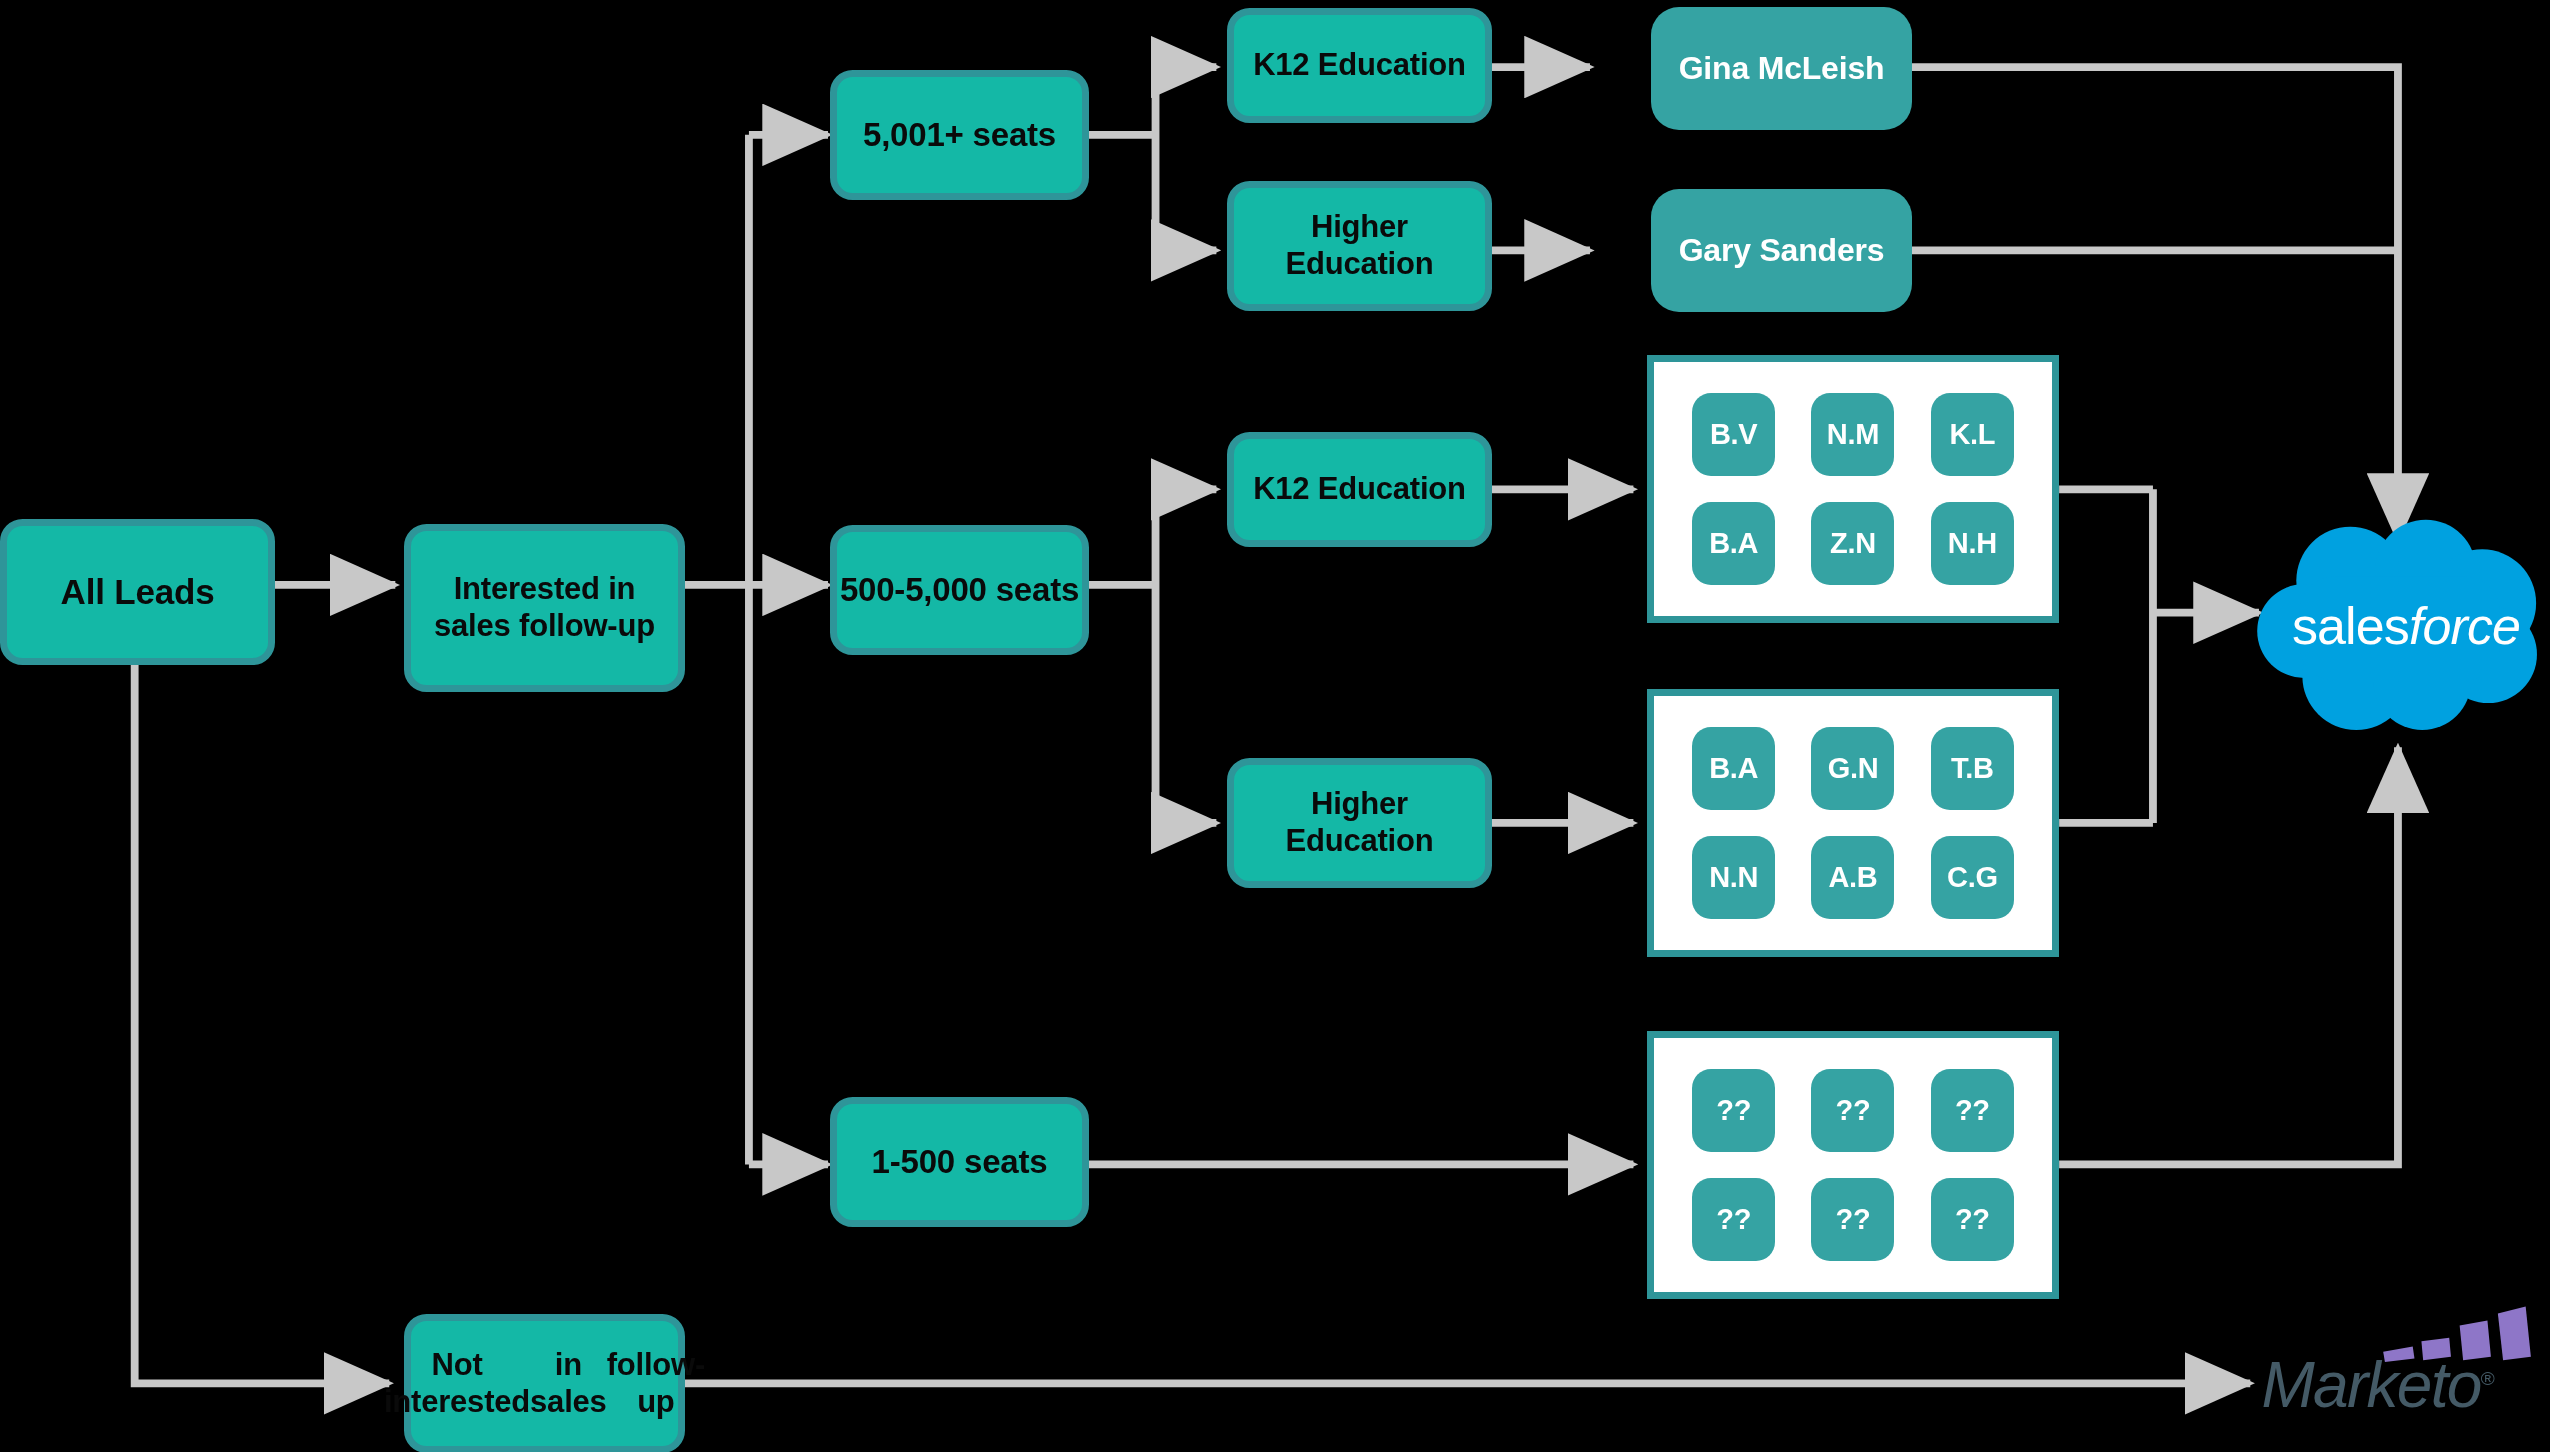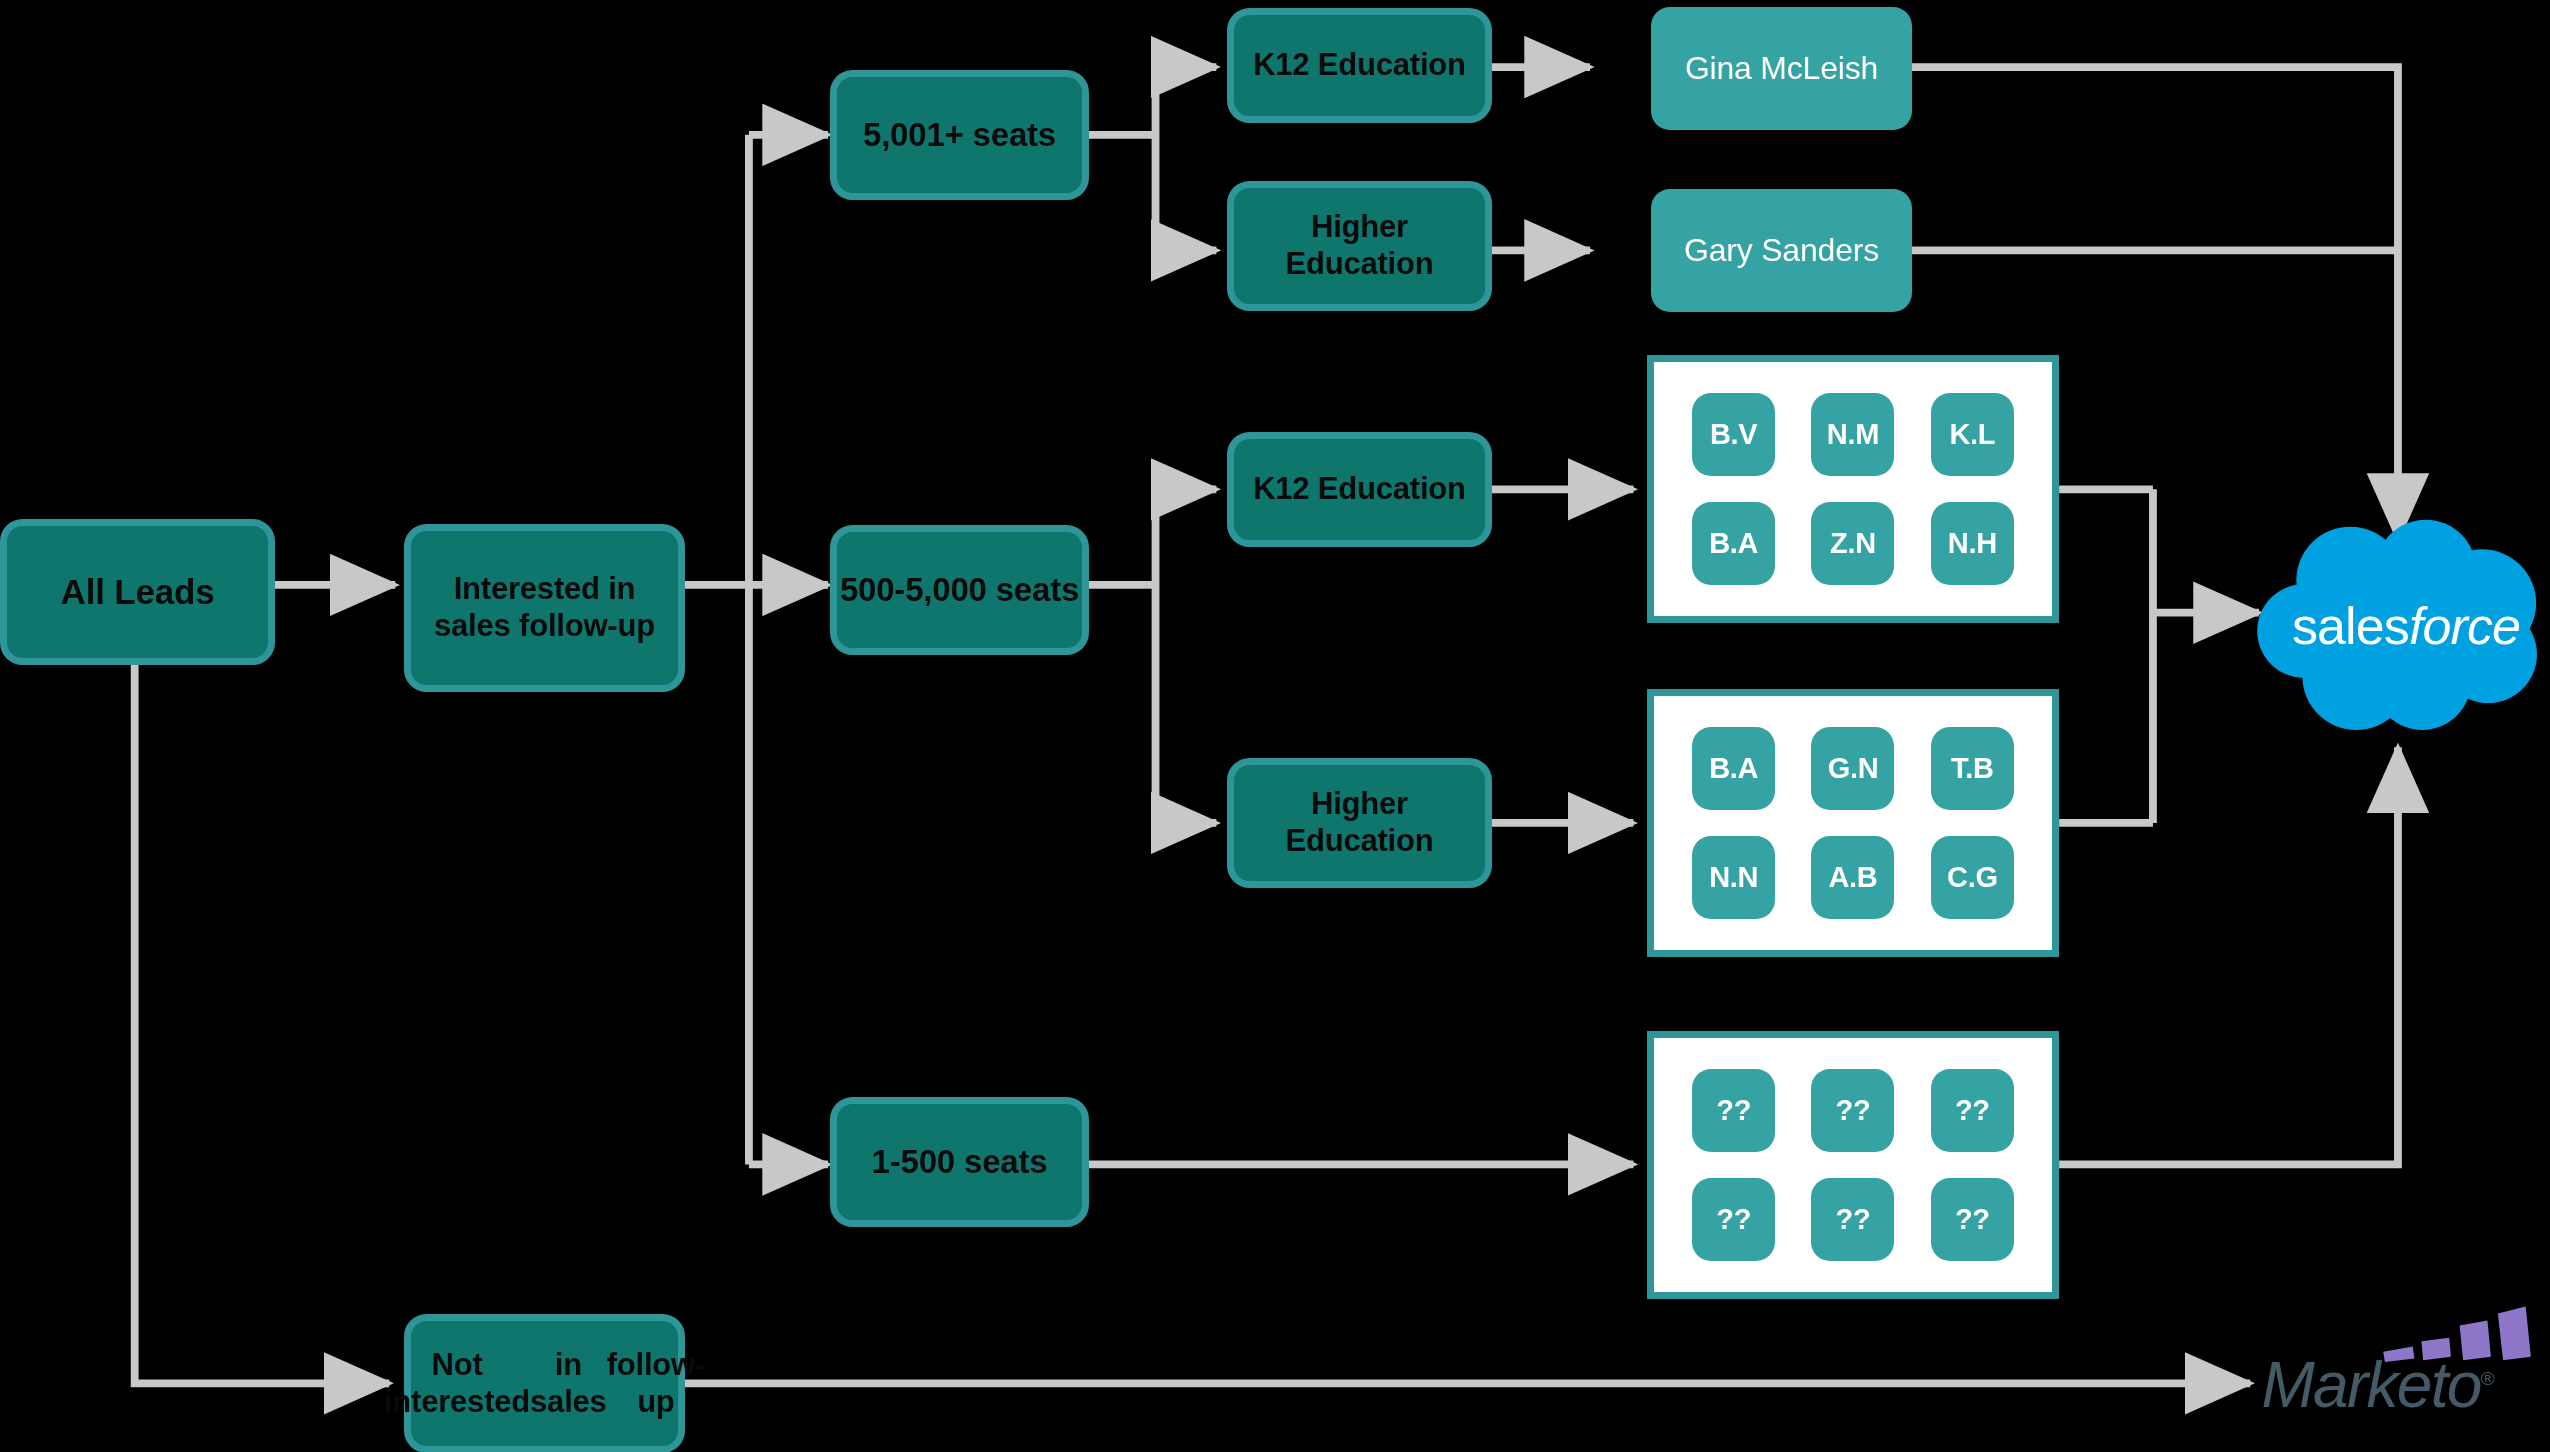--- a/index.html
+++ b/index.html
@@ -5,25 +5,25 @@
   html,body{margin:0;padding:0;background:#000;}
   body{width:2550px;height:1453px;overflow:hidden;
        font-family:"Liberation Sans","DejaVu Sans",sans-serif;}
   #stage{position:relative;width:2550px;height:1453px;background:#000;}
   svg.wires{position:absolute;left:0;top:0;width:2550px;height:1453px;}
 
   .node{position:absolute;box-sizing:border-box;display:flex;align-items:center;
         justify-content:center;text-align:center;}
 
   
-  .box{background:#0f766e;border:7.8px solid #2E9599;border-radius:22.6px;
+  .box{background:#14b8a6;border:7.8px solid #2E9599;border-radius:22.6px;
        color:#0a0a0a;font-weight:700;line-height:1.18;letter-spacing:-0.2px;}
 
   
-  .rep{background:#35A3A3;border-radius:19px;color:#ffffff;font-weight:400;
+  .rep{background:#35A3A3;border-radius:28px;color:#ffffff;font-weight:700;
        letter-spacing:-0.2px;}
 
   
   .panel{background:#ffffff;border:7.8px solid #2E9599;box-sizing:border-box;
          display:grid;grid-template-columns:repeat(3,1fr);grid-template-rows:repeat(2,1fr);
          align-items:center;justify-items:center;padding:22.6px 26px;gap:8.7px 12px;}
   .chip{width:83px;height:83px;background:#35A3A3;border-radius:19px;color:#fff;
         display:flex;align-items:center;justify-content:center;font-weight:700;
         font-size:29px;letter-spacing:-0.3px;}
 

